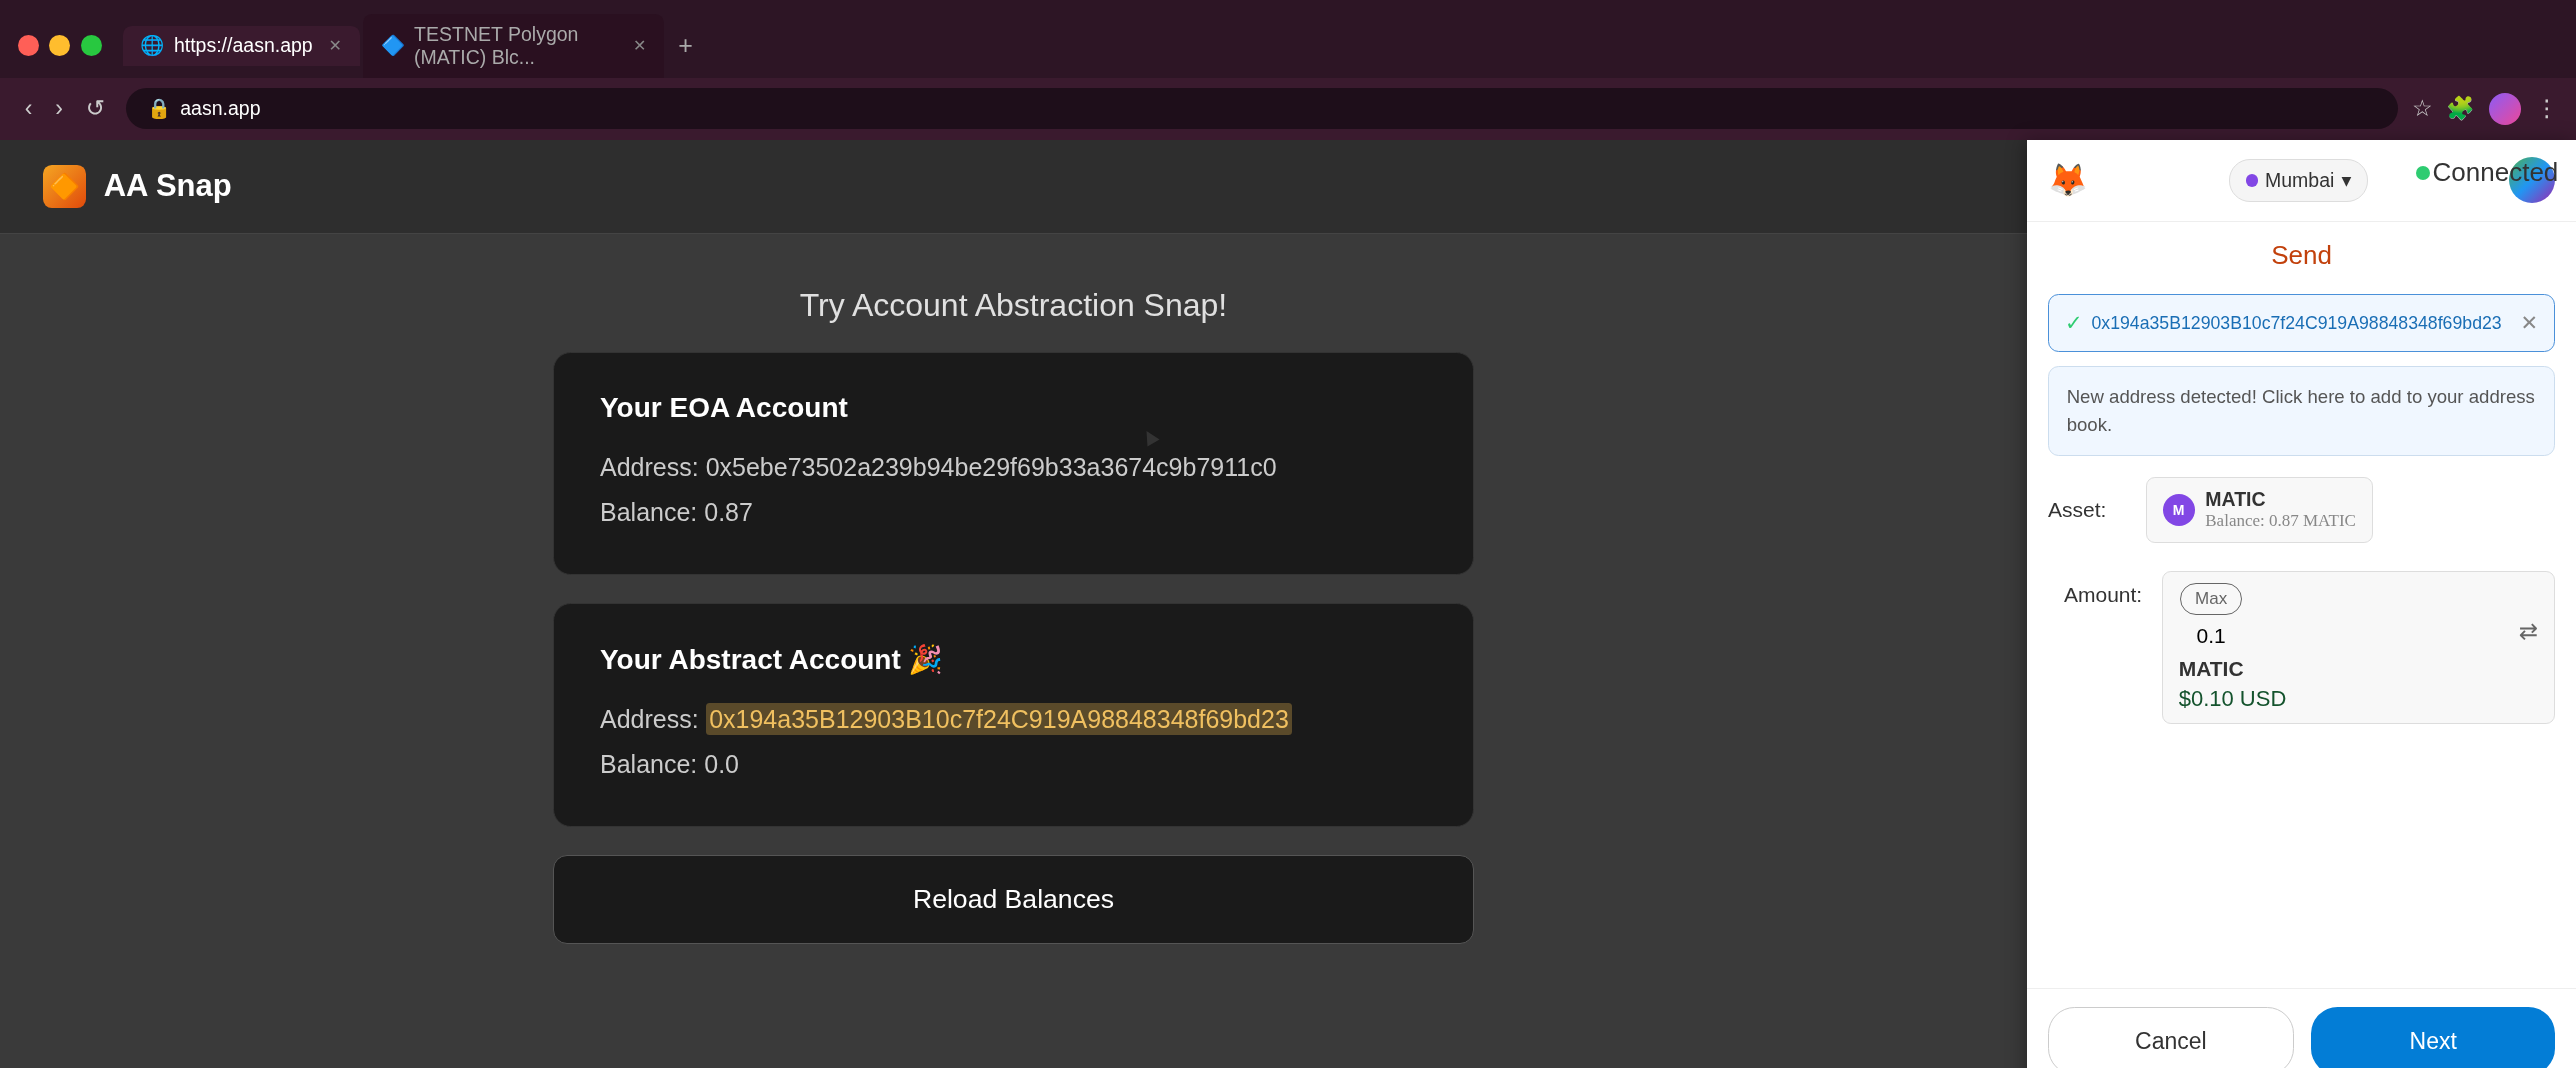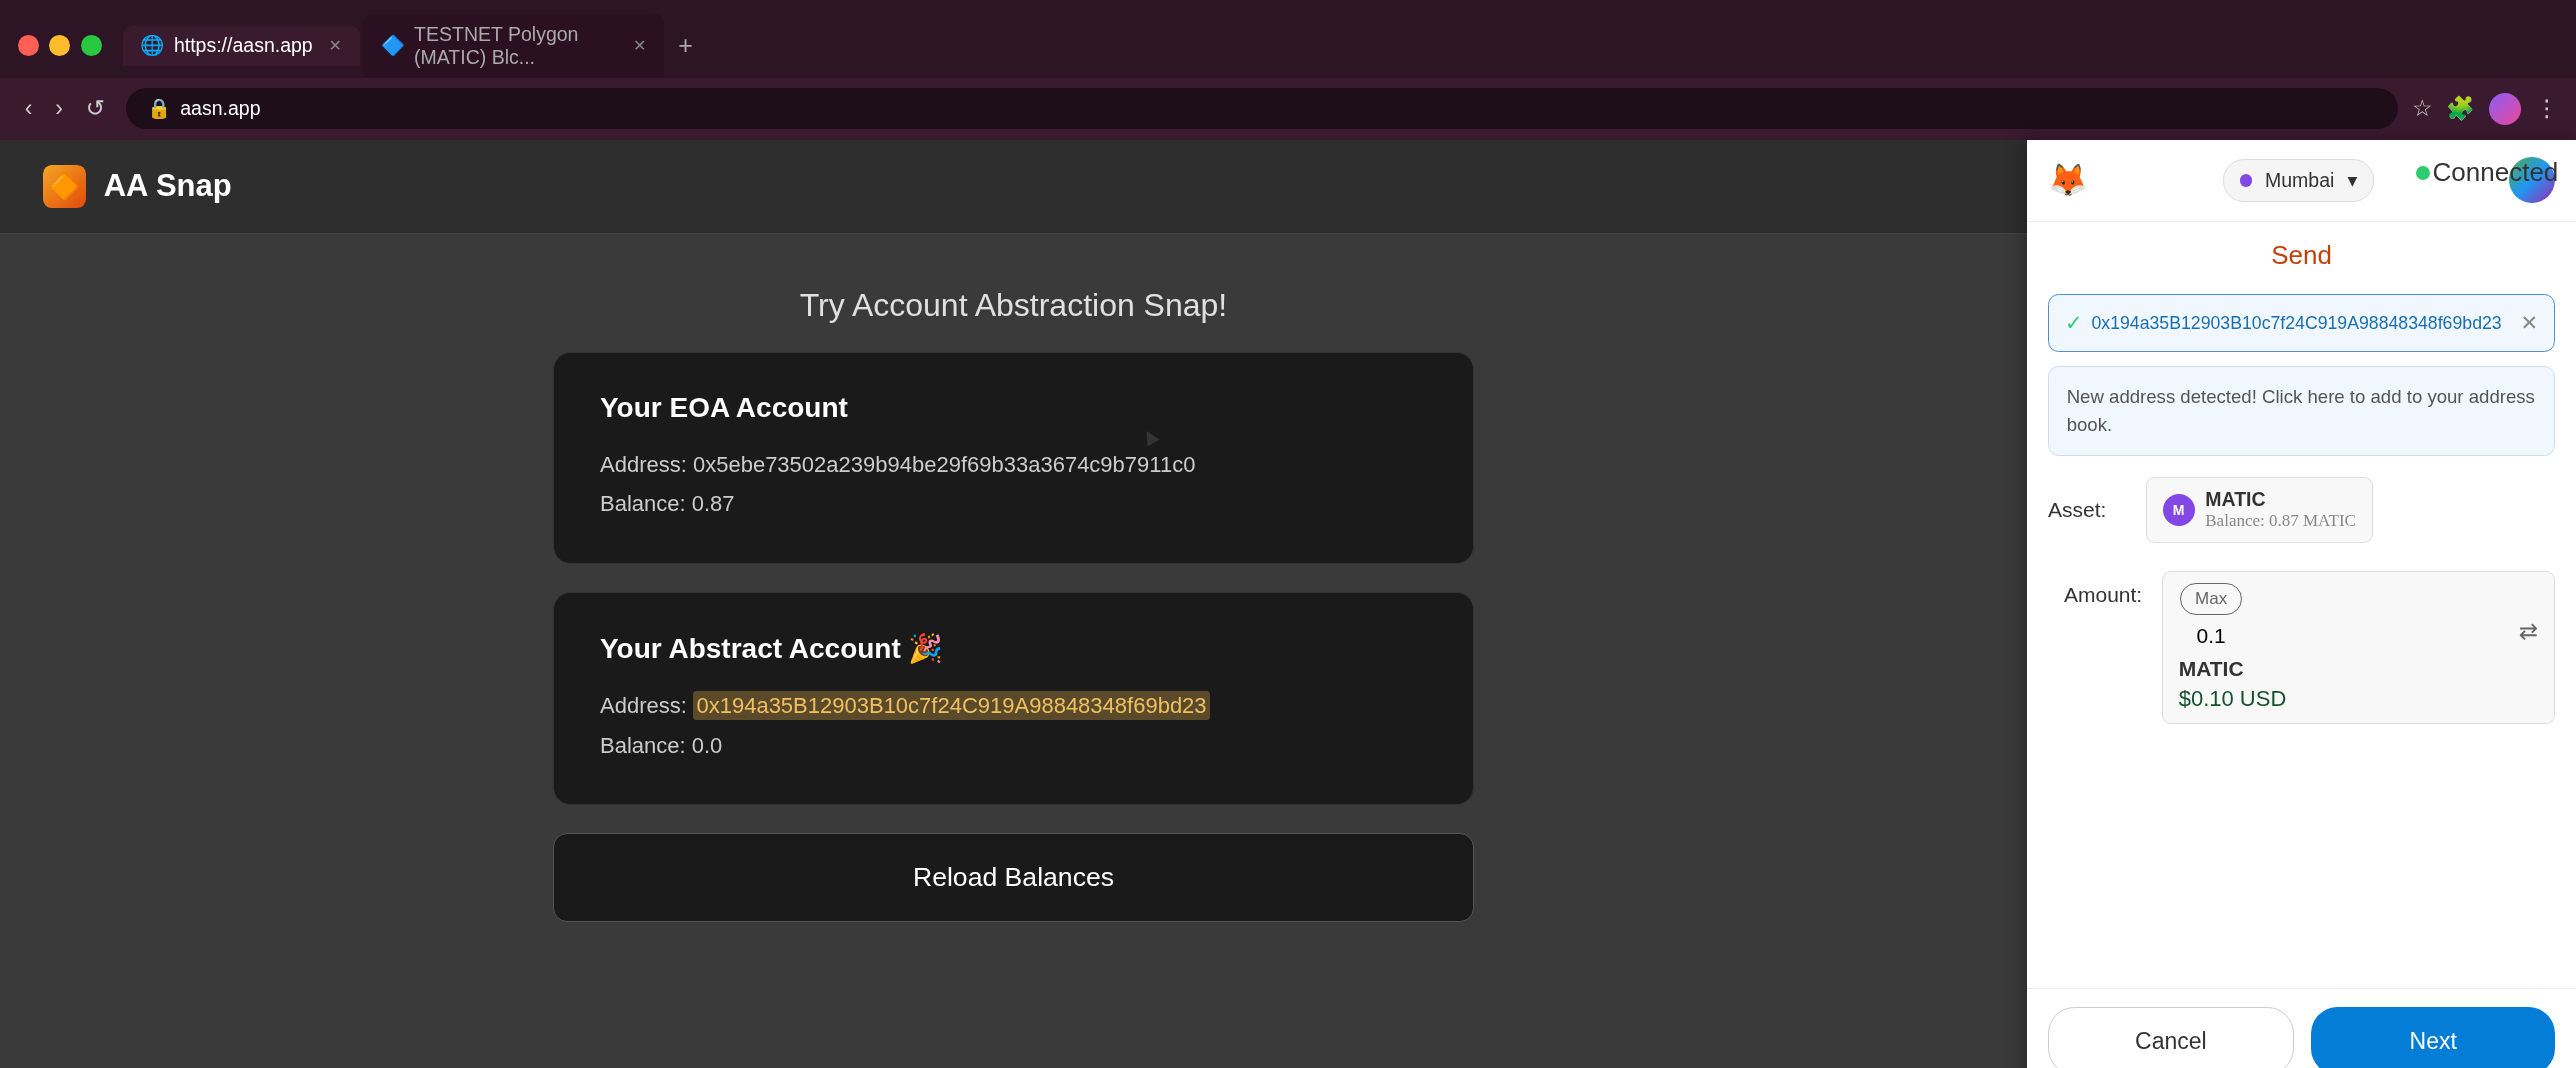--- a/index.html
+++ b/index.html
@@ -168,21 +168,21 @@
       width: 921px;
       border: 0.9px solid #333;
     }
     .account-card-title {
       font-size: 28px;
       font-weight: 700;
       color: #fff;
       margin-bottom: 21px;
     }
     .account-info {
-      font-size: 22px;
+      font-size: 25px;
       color: #ccc;
       line-height: 1.8;
     }
     .account-address {
       color: #ccc;
     }
     .account-address.highlighted {
       background: #5a4a2a;
       color: #f0c060;
       padding: 1.8px 3.5px;
@@ -218,21 +218,21 @@
       padding: 17.7px 21px;
       border-bottom: 0.9px solid #eee;
       background: #fff;
     }
     .mm-logo {
       font-size: 32px;
     }
     .mm-network {
       display: flex;
       align-items: center;
-      gap: 13px;
+      gap: 7px;
       background: #f5f5f5;
       border: 0.9px solid #ddd;
       border-radius: 21px;
       padding: 8.9px 16px;
       font-size: 19.5px;
       color: #333;
       cursor: pointer;
     }
     .network-dot {
       width: 12.4px;

